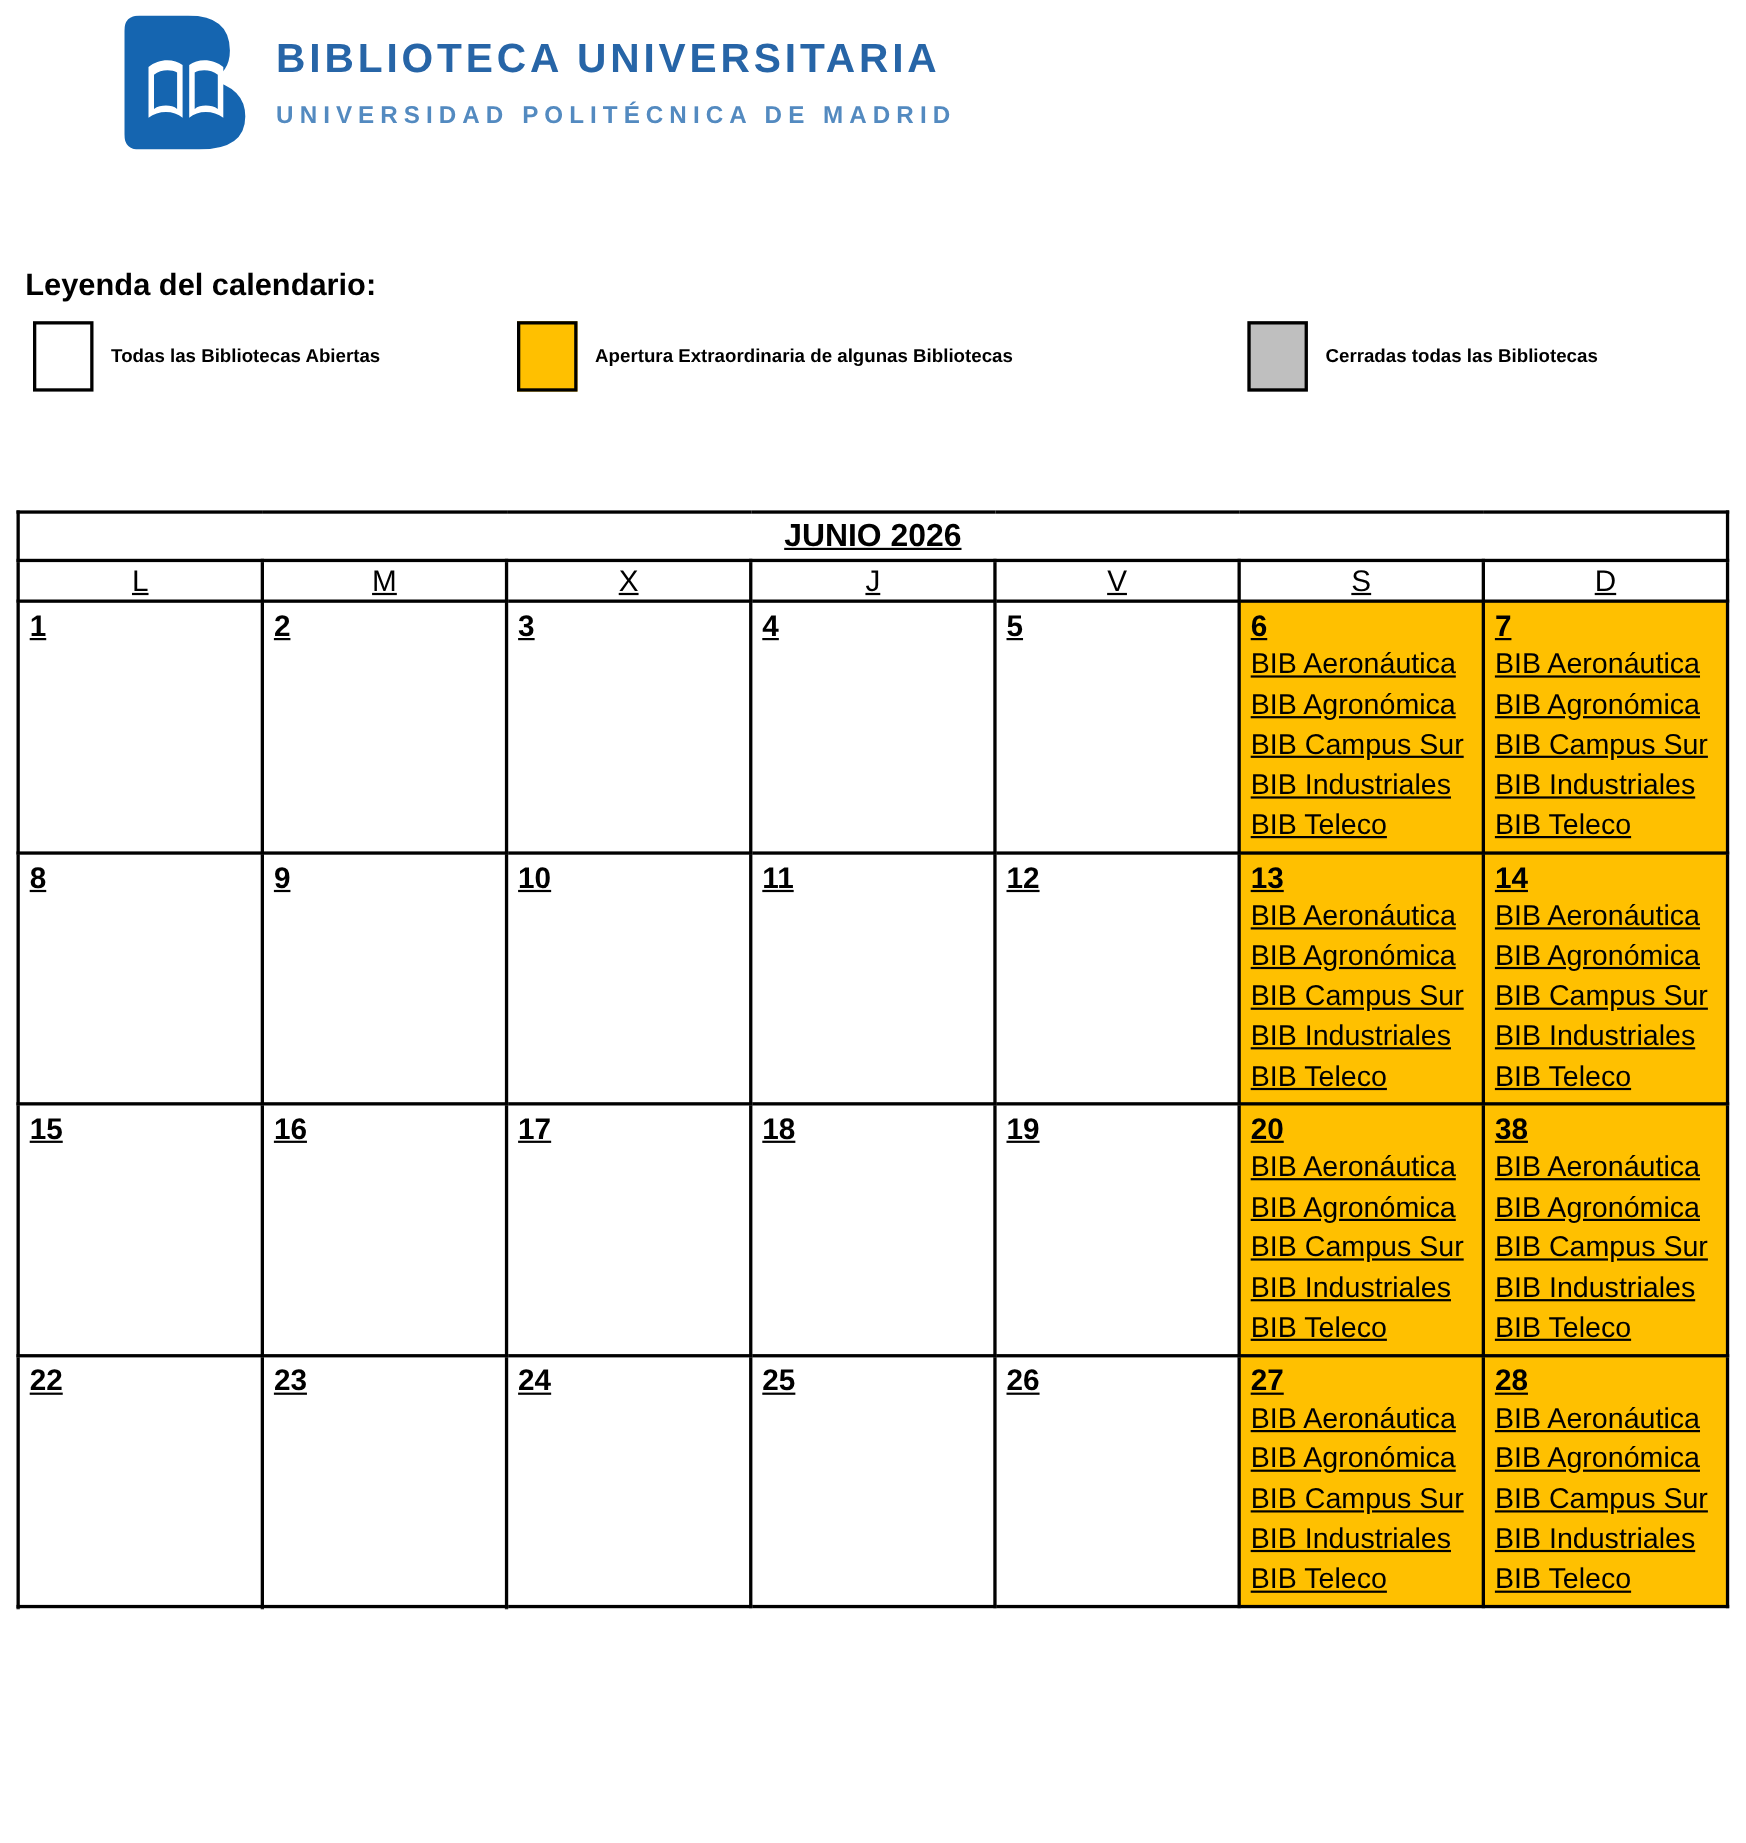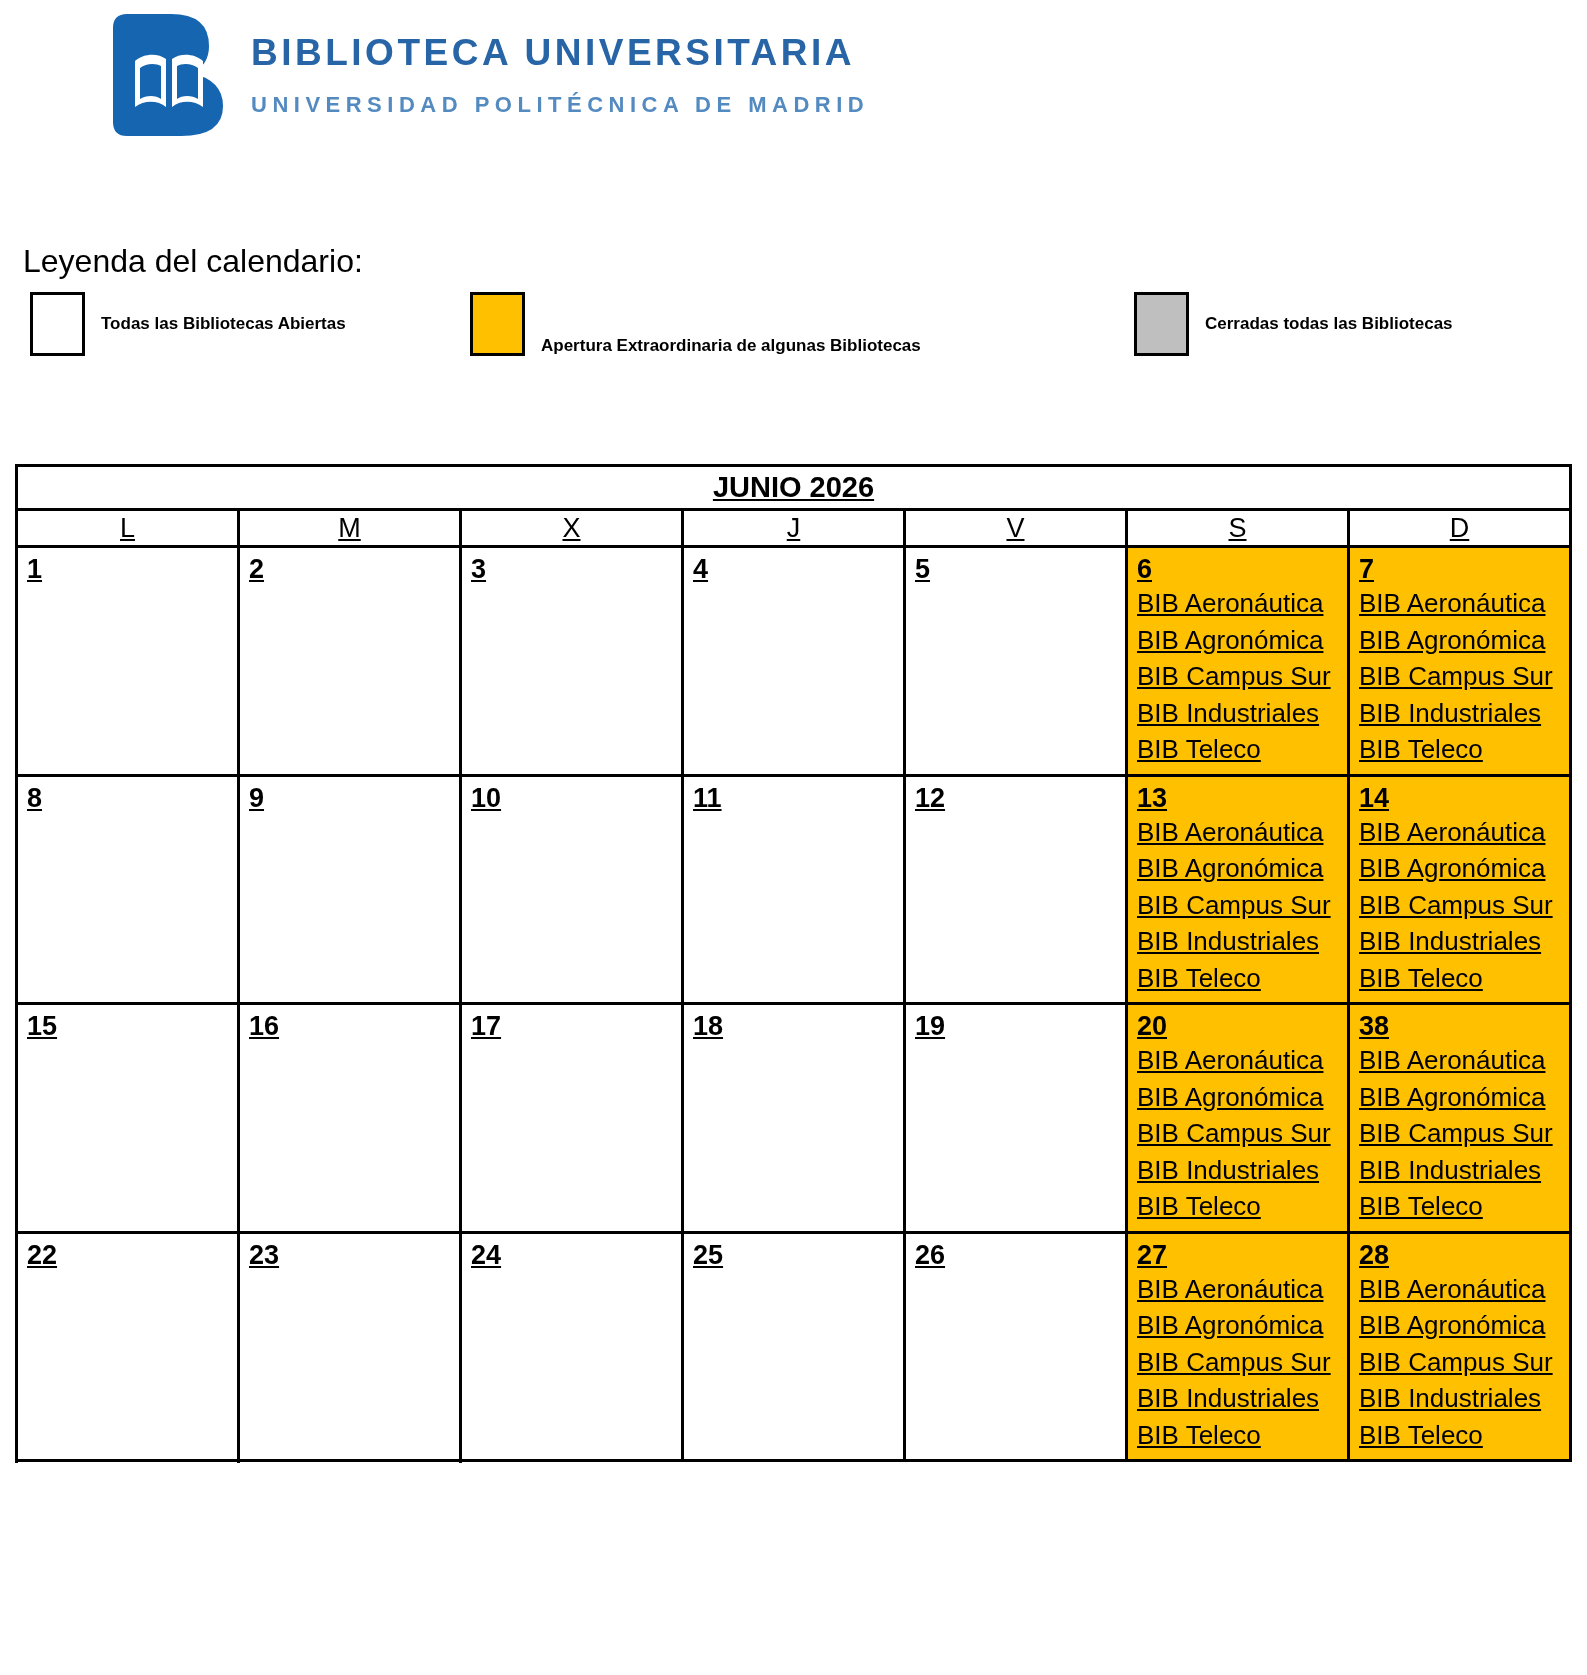--- a/index.html
+++ b/index.html
@@ -18,26 +18,26 @@
 
   
   .logo{position:absolute;left:113px;top:14px;display:flex;align-items:center;gap:26px;}
   .logo svg{flex:none;}
   .b-fill{fill:var(--brand-blue);}
   .w-fill{fill:#fff;}
   .logo-title{font-size:37px;font-weight:bold;letter-spacing:3.5px;color:var(--title-blue);line-height:42px;white-space:nowrap;}
   .logo-subtitle{font-size:22px;font-weight:bold;letter-spacing:5.5px;color:var(--subtitle-blue);line-height:28px;margin-top:17px;white-space:nowrap;}
 
   
-  .legend-heading{position:absolute;left:23px;top:243px;font-size:32px;font-weight:normal;}
+  .legend-heading{position:absolute;left:23px;top:243px;font-size:28px;font-weight:bold;}
   .legend-item{position:absolute;top:292px;display:flex;align-items:center;gap:16px;}
   .legend-item .swatch{width:55px;height:64px;border:3px solid #000;flex:none;background:#fff;}
   .legend-item .label{font-size:17px;font-weight:bold;white-space:nowrap;}
   #legend-item-0{left:30px;}
-  #legend-item-1{left:470px;align-items:flex-end;}
+  #legend-item-1{left:470px;}
   #legend-item-2{left:1134px;}
 
   
   table.cal{position:absolute;left:15px;top:464px;width:1557px;border-collapse:collapse;table-layout:fixed;}
   .cal td{border:3px solid #000;padding:0;vertical-align:top;background:#fff;text-decoration:underline;}
   .cal .title-cell{height:44px;text-align:center;vertical-align:middle;font-size:29px;font-weight:bold;}
   .cal .dow-cell{height:37px;text-align:center;vertical-align:middle;font-size:27px;font-weight:normal;}
   .cal .day-cell{height:222px;padding:6px 9px;font-size:26px;}
   .cal tr:last-child .day-cell{height:224px;border-bottom-width:4px;}
   .day-num{font-weight:bold;font-size:27px;line-height:31px;}

